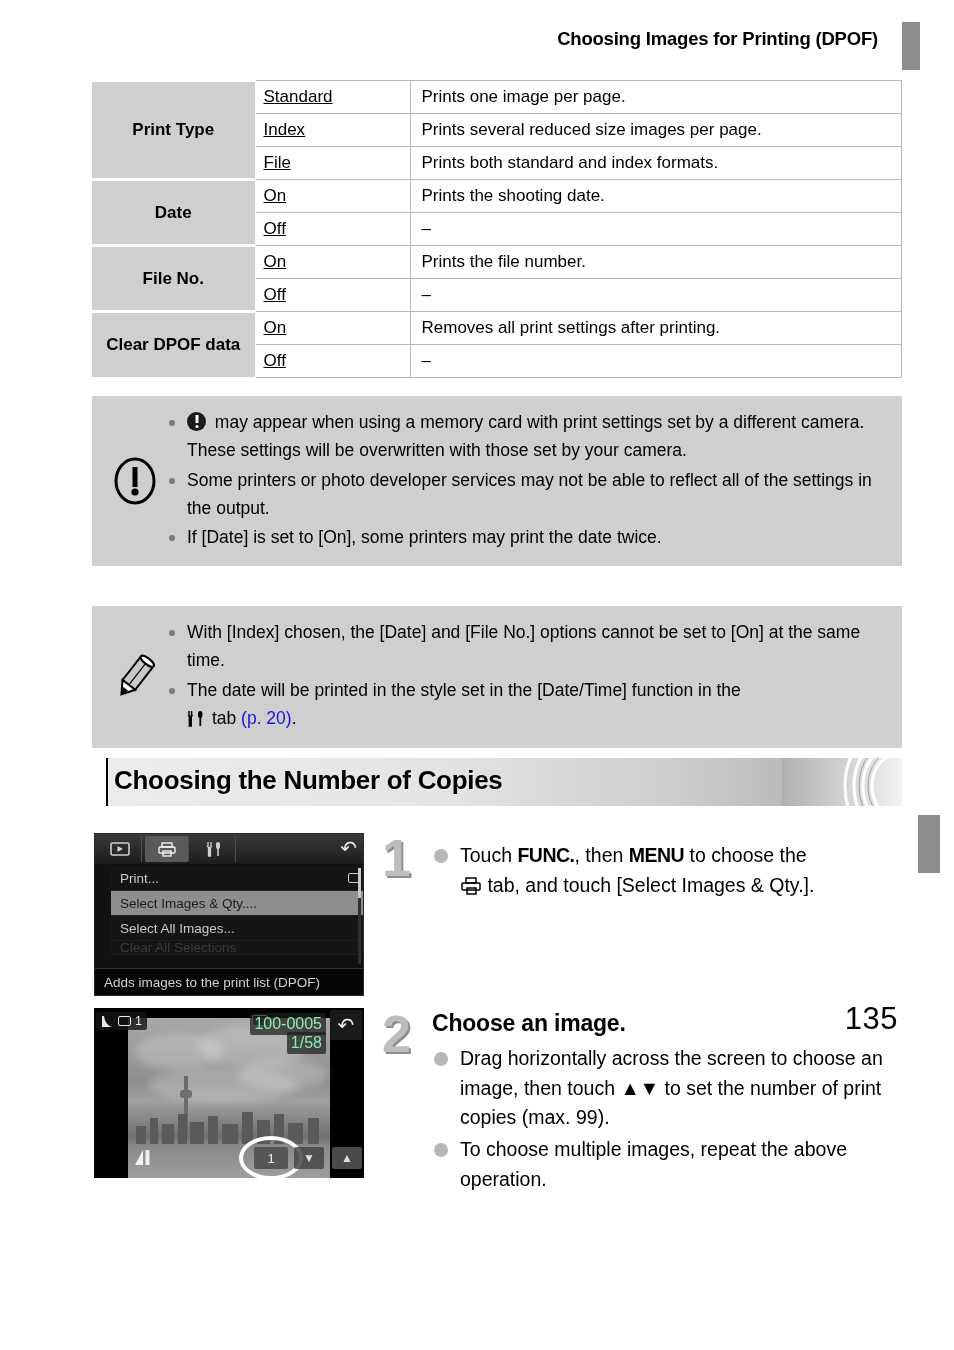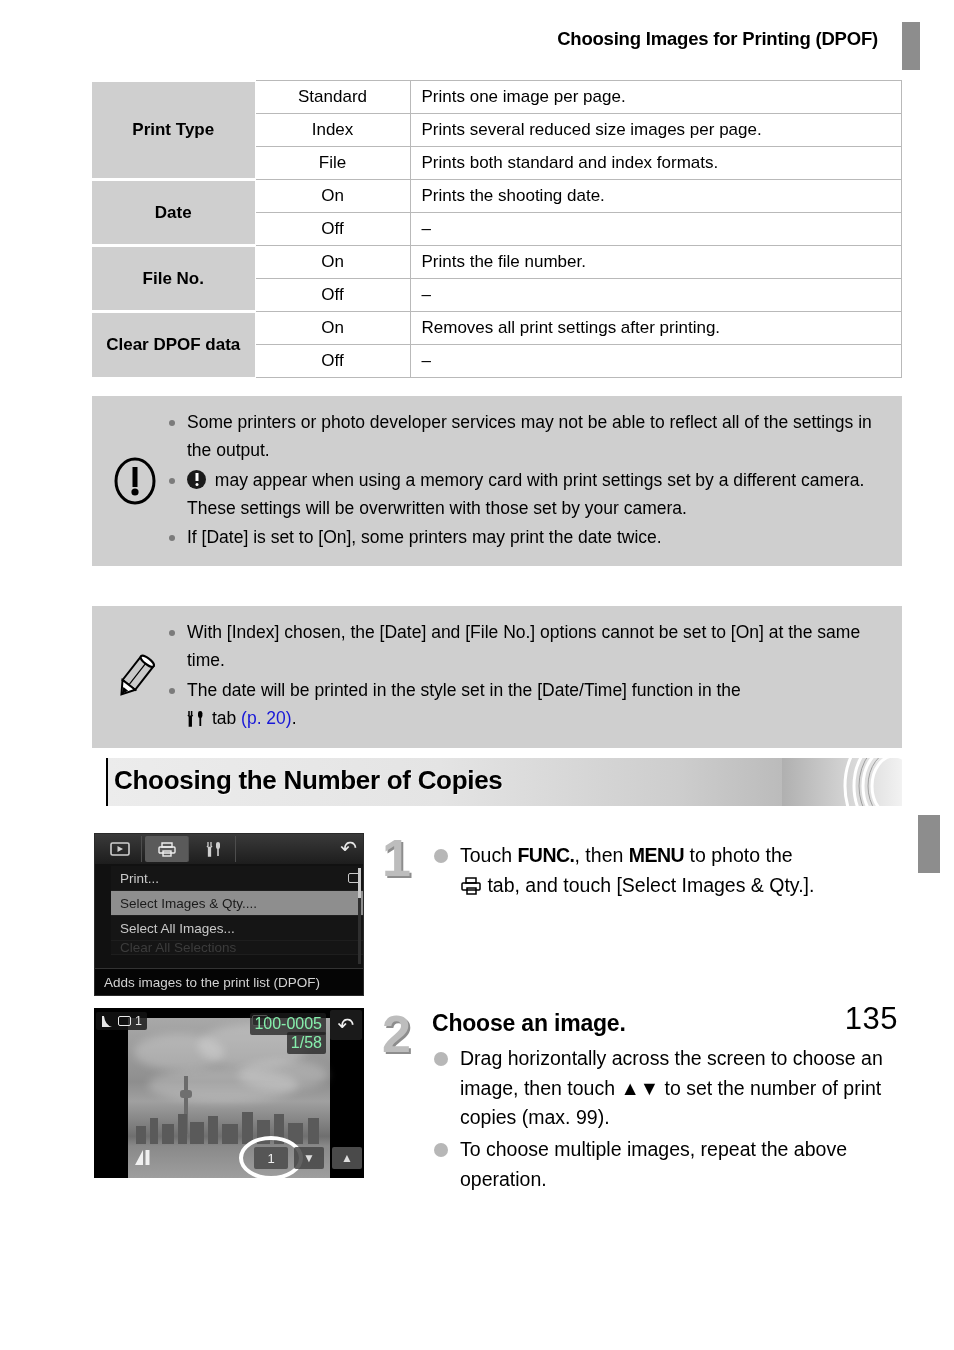--- a/index.html
+++ b/index.html
@@ -45,22 +45,23 @@
   .spec-table td.cat {
     background: #cfcfcf;
     font-weight: bold;
     text-align: center;
     width: 163px;
     border-right: 1px solid #ffffff;
     border-left: none;
     line-height: 1.25;
   }
   .spec-table td.opt {
-    text-align: center;
+    text-align: left;
     width: 155px;
+    text-decoration: underline;
   }
   .spec-table td.desc {
     text-align: left;
     padding-left: 11px;
   }
   .spec-table td.cat { border-top-color: #ffffff; border-bottom-color: #ffffff; }
   .spec-table tr.grp-start td.cat { border-top: 3px solid #ffffff; }
 
   
   .callout {
@@ -334,25 +335,25 @@
     <div class="icon-slot">
       <svg width="44" height="52" viewBox="0 0 44 52" aria-hidden="true">
         <ellipse cx="22" cy="26" rx="19" ry="22" fill="none" stroke="#000" stroke-width="3"></ellipse>
         <rect x="19.5" y="12" width="5" height="20" fill="#000"></rect>
         <circle cx="22" cy="37" r="3.6" fill="#000"></circle>
       </svg>
     </div>
     <ul>
       <li>
         <span class="bullet"></span>
-        <span>Some printers or photo developer services may not be able to reflect all of the settings in the output.</span>
+        <span class="inline-warn-icon"></span><span> may appear when using a memory card with print settings set by a different camera. These settings will be overwritten with those set by your camera.</span>
       </li>
       <li>
         <span class="bullet"></span>
-        <span class="inline-warn-icon"></span><span> may appear when using a memory card with print settings set by a different camera. These settings will be overwritten with those set by your camera.</span>
+        <span>Some printers or photo developer services may not be able to reflect all of the settings in the output.</span>
       </li>
       <li>
         <span class="bullet"></span>
         <span>If [Date] is set to [On], some printers may print the date twice.</span>
       </li>
     </ul>
   </div>
 
   <div class="callout note-box">
     <div class="icon-slot">
@@ -507,21 +508,21 @@
     <div class="arrow-down">▼</div>
     <div class="arrow-up">▲</div>
   </div>
 
   <div class="step" style="left:382px; top:832px; width:520px;">
     <div class="step-num">1</div>
     <div class="step-body">
       <ul>
         <li>
           <span class="dot"></span>
-          <span>Touch </span><span class="kw">FUNC.</span><span>, then </span><span class="kw">MENU</span><span> to photo the</span><br>
+          <span>Touch </span><span class="kw">FUNC.</span><span>, then </span><span class="kw">MENU</span><span> to choose the</span><br>
           <span>
             <svg width="22" height="18" viewBox="0 0 22 18" style="vertical-align:-3px" aria-hidden="true">
               <path d="M6 1 L6 6 L16 6 L16 1 Z" fill="none" stroke="#000" stroke-width="1.5"></path>
               <rect x="2" y="6" width="18" height="7" rx="1" fill="none" stroke="#000" stroke-width="1.5"></rect>
               <rect x="7" y="11" width="9" height="6" fill="none" stroke="#000" stroke-width="1.5"></rect>
             </svg>
           </span><span> tab, and touch [Select Images &amp; Qty.].</span>
         </li>
       </ul>
     </div>

